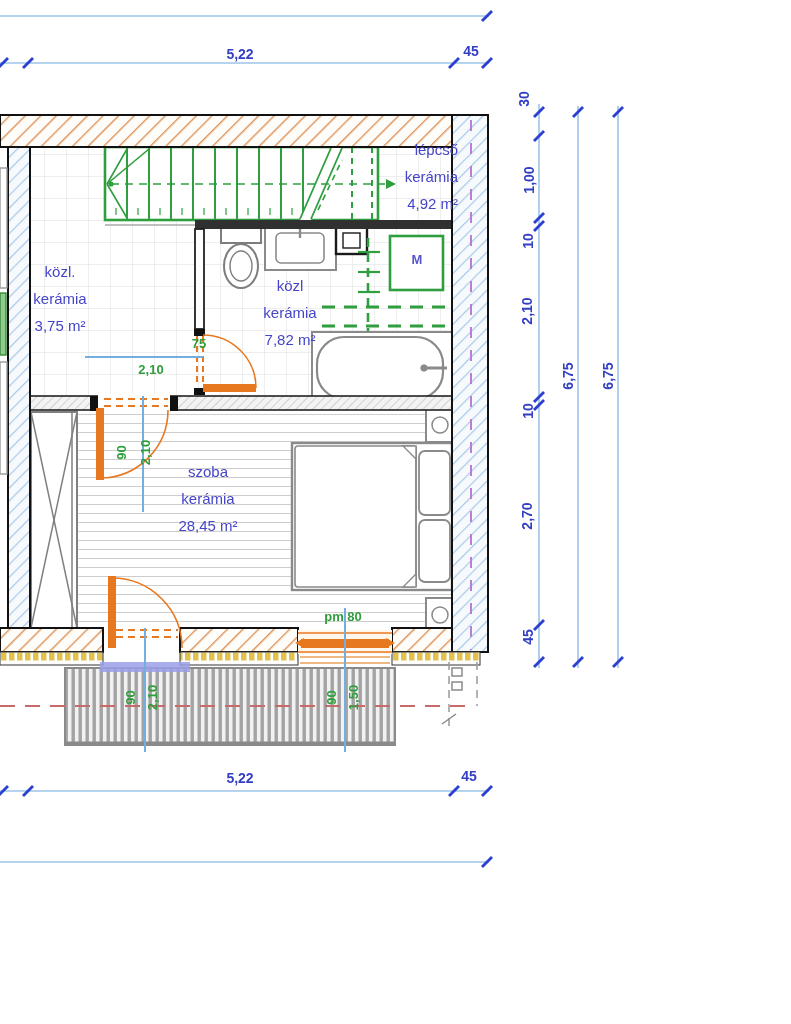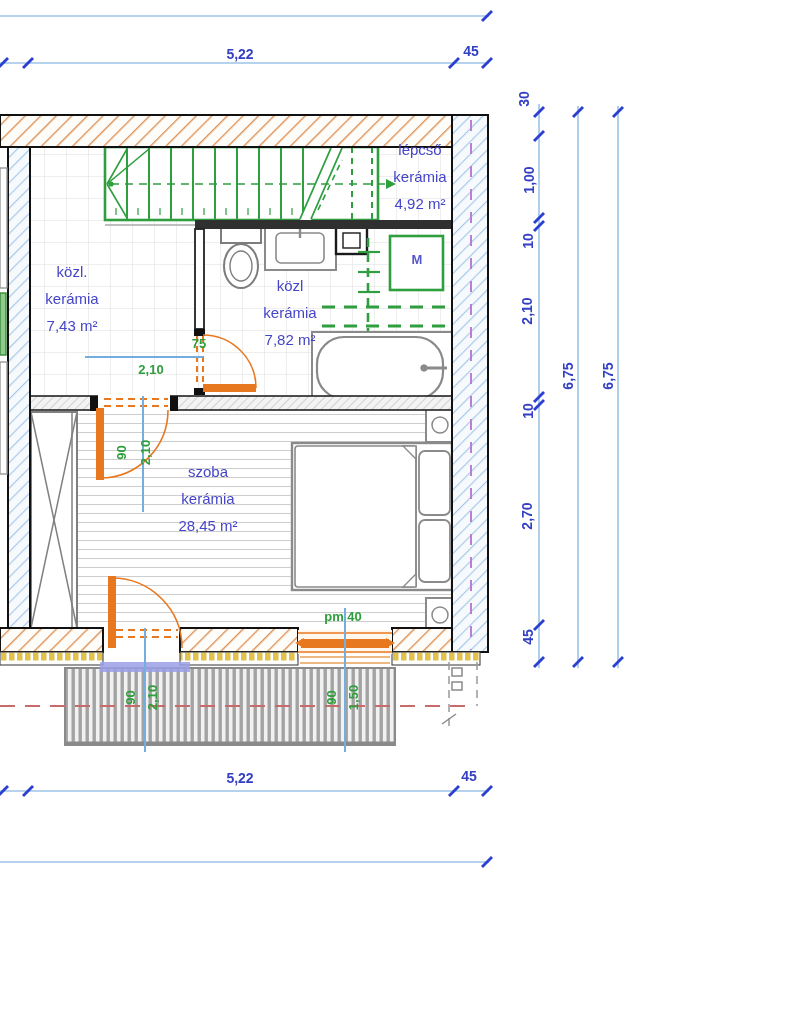--- a/index.html
+++ b/index.html
@@ -273,29 +273,29 @@
 <span class="lbl dim rot" style="left:502px;top:91px;">30</span>
 <span class="lbl dim rot" style="left:507px;top:172px;">1,00</span>
 <span class="lbl dim rot" style="left:506px;top:233px;">10</span>
 <span class="lbl dim rot" style="left:505px;top:303px;">2,10</span>
 <span class="lbl dim rot" style="left:506px;top:403px;">10</span>
 <span class="lbl dim rot" style="left:505px;top:508px;">2,70</span>
 <span class="lbl dim rot" style="left:506px;top:629px;">45</span>
 <span class="lbl dim rot" style="left:546px;top:368px;">6,75</span>
 <span class="lbl dim rot" style="left:586px;top:368px;">6,75</span>
 
-<div class="room" style="left:382px;top:136px;width:76px;">
+<div class="room" style="left:382px;top:136px;width:76px;text-align:right;">
   <span>lépcső</span>
   <span>kerámia</span>
   <span>4,92 m²</span>
 </div>
-<div class="room" style="left:32px;top:258px;width:80px;">
+<div class="room" style="left:20px;top:258px;width:80px;">
   <span>közl.</span>
   <span>kerámia</span>
-  <span>7,43 m²</span>
+  <span>3,75 m²</span>
 </div>
 <div class="room" style="left:248px;top:272px;width:84px;">
   <span>közl</span>
   <span>kerámia</span>
   <span>7,82 m²</span>
 </div>
 <div class="room" style="left:164px;top:458px;width:88px;">
   <span>szoba</span>
   <span>kerámia</span>
   <span>28,45 m²</span>
@@ -307,15 +307,15 @@
 <span class="lbl ann ctr" style="left:131px;top:362px;width:40px;">2,10</span>
 
 <span class="lbl ann annrot" style="left:103px;top:445px;">90</span>
 <span class="lbl ann annrot" style="left:127px;top:445px;">2,10</span>
 
 <span class="lbl ann annrot" style="left:112px;top:690px;">90</span>
 <span class="lbl ann annrot" style="left:134px;top:690px;">2,10</span>
 
 <span class="lbl ann annrot" style="left:313px;top:690px;">90</span>
 <span class="lbl ann annrot" style="left:335px;top:690px;">1,50</span>
-<span class="lbl ann ctr" style="left:316px;top:609px;width:54px;">pm 40</span>
+<span class="lbl ann ctr" style="left:316px;top:609px;width:54px;">pm 80</span>
 
 </div>
 
 </body></html>

